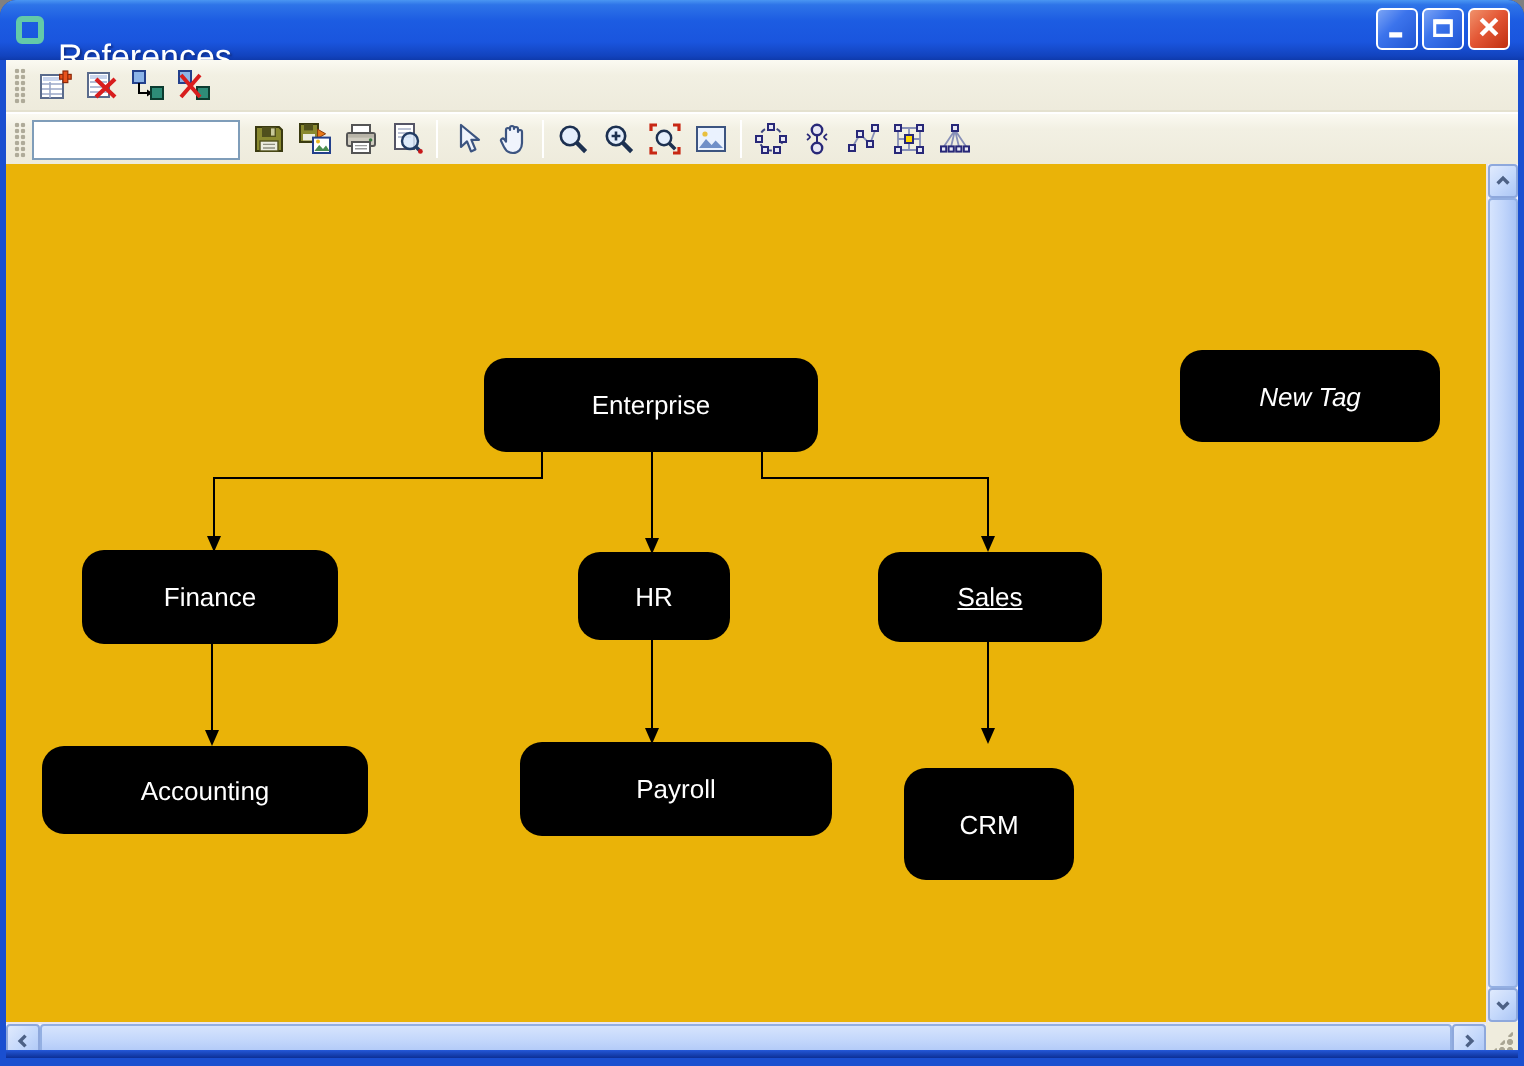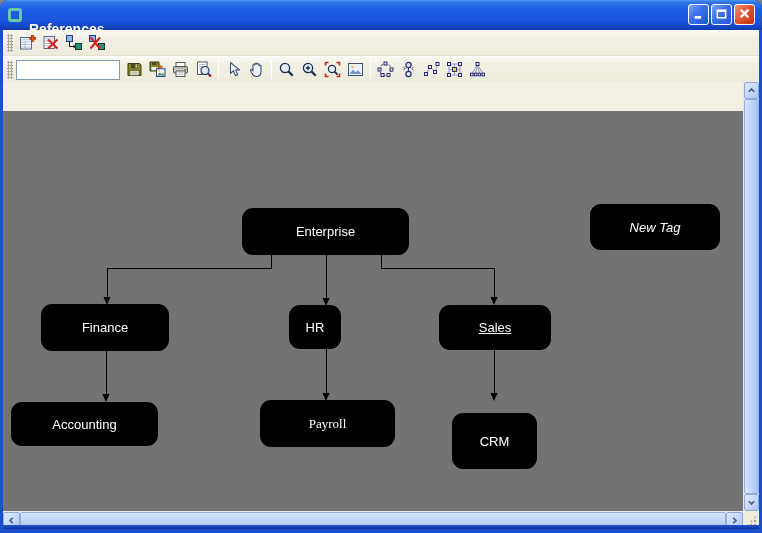--- a/index.html
+++ b/index.html
@@ -8,21 +8,21 @@
 
   .window { position:relative; width:762px; height:533px;
     background:#1A4FD0; border-radius:8px 8px 0 0; overflow:hidden; }
 
   
   .titlebar { position:absolute; top:0; left:0; right:0; height:30px;
     background:linear-gradient(180deg,#4A96F2 0%,#2E74E8 8%,#1C5CE2 35%,#1A55DE 70%,#1243BE 93%,#0E3AAC 100%);
     border-radius:8px 8px 0 0; display:flex; align-items:center; }
   .app-icon { width:14px; height:14px; margin:0 7px 0 8px;
     border:3px solid #63C9A9; border-radius:3px; background:transparent; flex:0 0 auto; }
-  .title { color:#fff; font-size:14px; font-weight:bold; text-shadow:1px 1px 1px #10308C;margin-top:27px; }
+  .title { color:#fff; font-size:17px; font-weight:normal; text-shadow:1px 1px 1px #10308C;margin-top:27px; }
   .controls { position:absolute; right:7px; top:4px; display:flex; gap:2px; }
   .ctrl { width:21px; height:21px; border-radius:3px; border:1px solid #fff;
     padding:0; display:flex; align-items:center; justify-content:center; cursor:default; }
   .ctrl svg { width:13px; height:13px; }
   .ctrl.min, .ctrl.max { background:linear-gradient(135deg,#7BA4F5 0%,#3C74EC 40%,#2156D4 100%); }
   .ctrl.close { background:linear-gradient(135deg,#F0926C 0%,#E45836 45%,#C03010 100%); }
 
   
   .winbody { position:absolute; top:30px; left:3px; right:3px; bottom:4px; background:#F2F0E3; }
   .bottom-edge { position:absolute; left:0; right:0; bottom:0; height:4px;
@@ -41,21 +41,21 @@
   .tbtn .icon { width:17px; height:17px; display:block; }
   .tbtn svg { width:17px; height:17px; display:block; }
   .tb-sep { width:1px; height:19px; background:#C6C2AE; border-right:1px solid #FFFFFF; margin:0 3px; }
   .tb-input { width:104px; height:20px; border:1px solid #7F9DB9; background:#fff;
     font-size:12px; padding:1px 3px; margin-right:3px; font-family:"Liberation Sans",sans-serif; }
   .tb-buttons { display:flex; align-items:center; }
 
   
   .canvas-wrap { position:absolute; top:52px; left:0; right:0; bottom:0;
     display:grid; grid-template-columns:1fr 16px; grid-template-rows:1fr 18px; }
-  .canvas { position:relative; background:#737373; overflow:hidden;margin-top:29px; }
+  .canvas { position:relative; background:#eab308; overflow:hidden; }
   .canvas svg.edges { position:absolute; left:0; top:0; }
   .node { position:absolute; background:#000; color:#fff; border-radius:11px;
     display:flex; align-items:center; justify-content:center; font-size:13px; }
 
   
   .vscroll { background:#F4F4FB; display:flex; flex-direction:column;
     border-left:1px solid #E8E6F0; }
   .hscroll { background:#F4F4FB; display:flex; border-top:1px solid #E8E6F0; }
   .sbtn { flex:0 0 17px; background:linear-gradient(135deg,#E0EAFD 0%,#C4D8FB 55%,#ACC6F5 100%);
     border:1px solid #8EA8DC; border-radius:2px; display:flex; align-items:center; justify-content:center; padding:0; }
@@ -322,24 +322,24 @@
             <polygon points="103,291 99.5,283 106.5,283" fill="#000000"></polygon>
             <path d="M323 238 L323 284" fill="none" stroke="#000000" stroke-width="1" shape-rendering="crispEdges"></path>
             <polygon points="323,290 319.5,282 326.5,282" fill="#000000"></polygon>
             <path d="M491 239 L491 284" fill="none" stroke="#000000" stroke-width="1" shape-rendering="crispEdges"></path>
             <polygon points="491,290 487.5,282 494.5,282" fill="#000000"></polygon>
           </svg>
         <div id="nodes">
             <div class="node" style="left: 239px; top: 97px; width: 167px; height: 47px; background: rgb(0, 0, 0); color: rgb(255, 255, 255);">Enterprise</div>
             <div class="node" style="left: 587px; top: 93px; width: 130px; height: 46px; background: rgb(0, 0, 0); color: rgb(255, 255, 255); font-style: italic;">New Tag</div>
             <div class="node" style="left: 38px; top: 193px; width: 128px; height: 47px; background: rgb(0, 0, 0); color: rgb(255, 255, 255);">Finance</div>
-            <div class="node" style="left: 286px; top: 194px; width: 52px; height: 44px; background: rgb(0, 0, 0); color: rgb(255, 255, 255);">HR</div>
+            <div class="node" style="left: 286px; top: 194px; width: 76px; height: 44px; background: rgb(0, 0, 0); color: rgb(255, 255, 255);">HR</div>
             <div class="node" style="left: 436px; top: 194px; width: 112px; height: 45px; background: rgb(0, 0, 0); color: rgb(255, 255, 255); text-decoration: underline;">Sales</div>
-            <div class="node" style="left: 8px; top: 291px; width: 147px; height: 44px; background: rgb(0, 0, 0); color: rgb(255, 255, 255); text-align: center;">Accounting</div>
-            <div class="node" style="left: 257px; top: 289px; width: 135px; height: 47px; background: rgb(0, 0, 0); color: rgb(255, 255, 255); font-family: Liberation Serif, serif;">Payroll</div>
+            <div class="node" style="left: 18px; top: 291px; width: 163px; height: 44px; background: rgb(0, 0, 0); color: rgb(255, 255, 255); text-align: center;">Accounting</div>
+            <div class="node" style="left: 257px; top: 289px; width: 156px; height: 47px; background: rgb(0, 0, 0); color: rgb(255, 255, 255);">Payroll</div>
             <div class="node" style="left: 449px; top: 302px; width: 85px; height: 56px; background: rgb(0, 0, 0); color: rgb(255, 255, 255);">CRM</div>
           </div>
       </div>
 
       <div class="vscroll">
         <button class="sbtn">
             <span><svg viewBox="0 0 10 10">
                 <path d="M2 6.4L5 3.4l3 3" fill="none" stroke="#4D6185" stroke-width="1.9"></path>
               </svg></span>
           </button>

